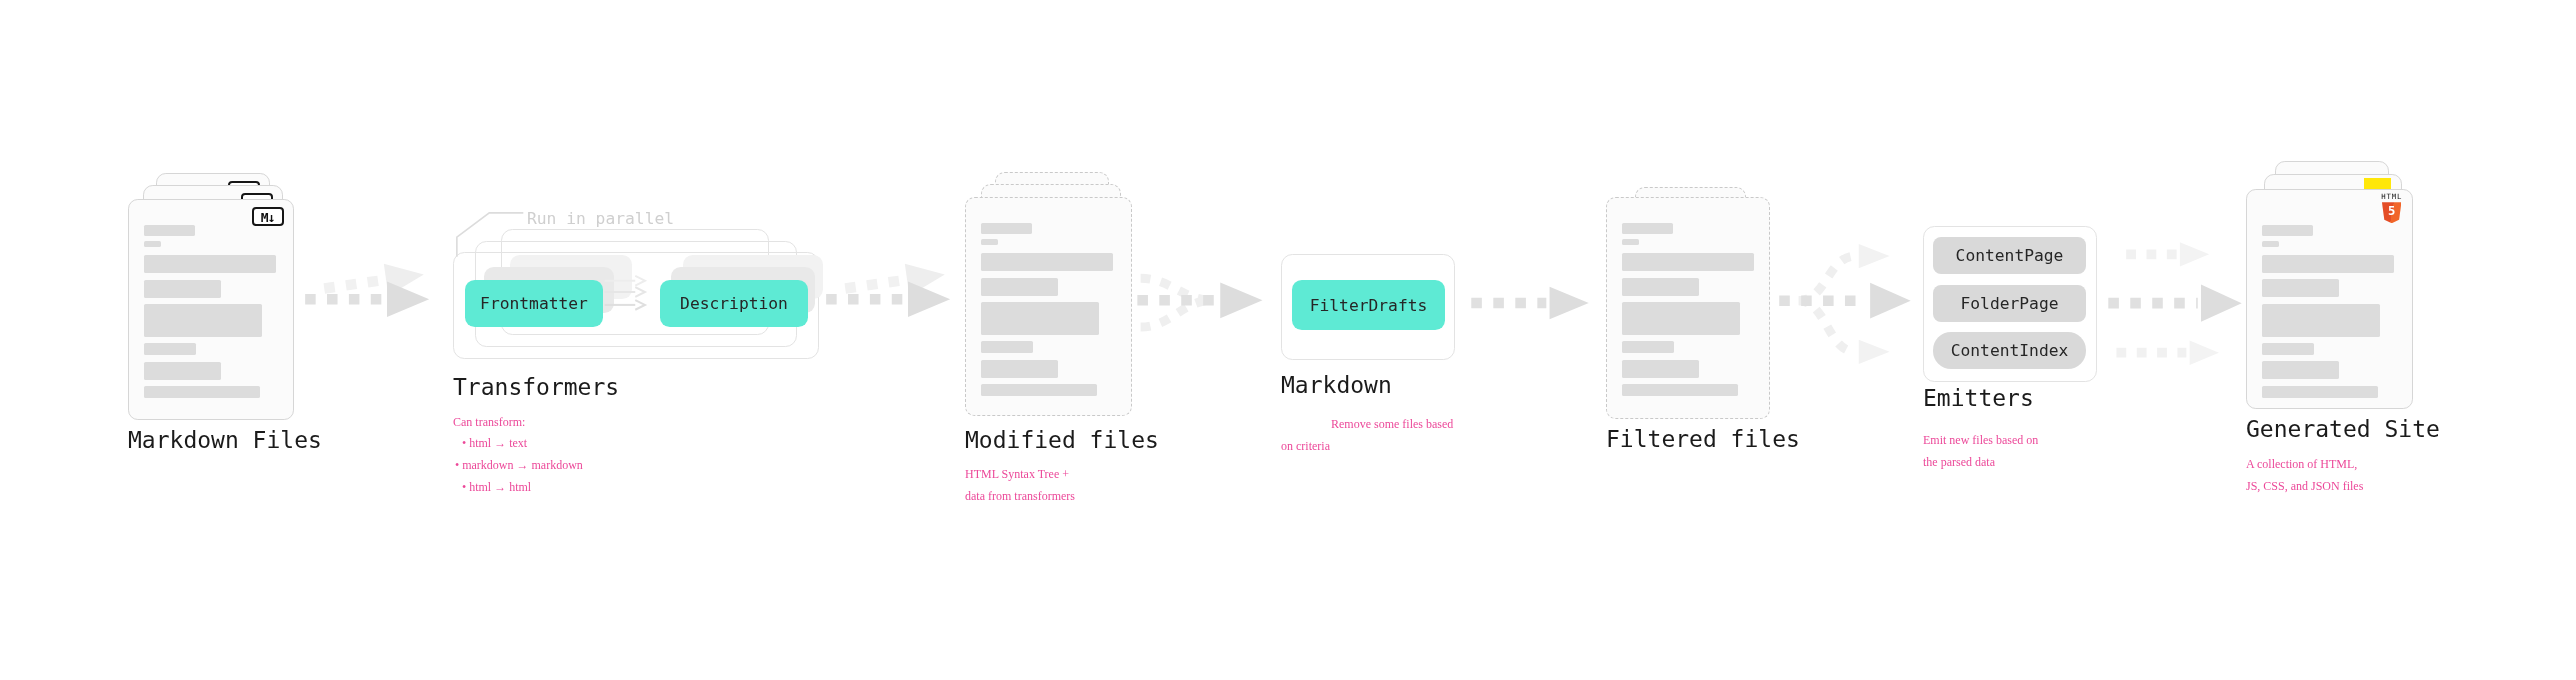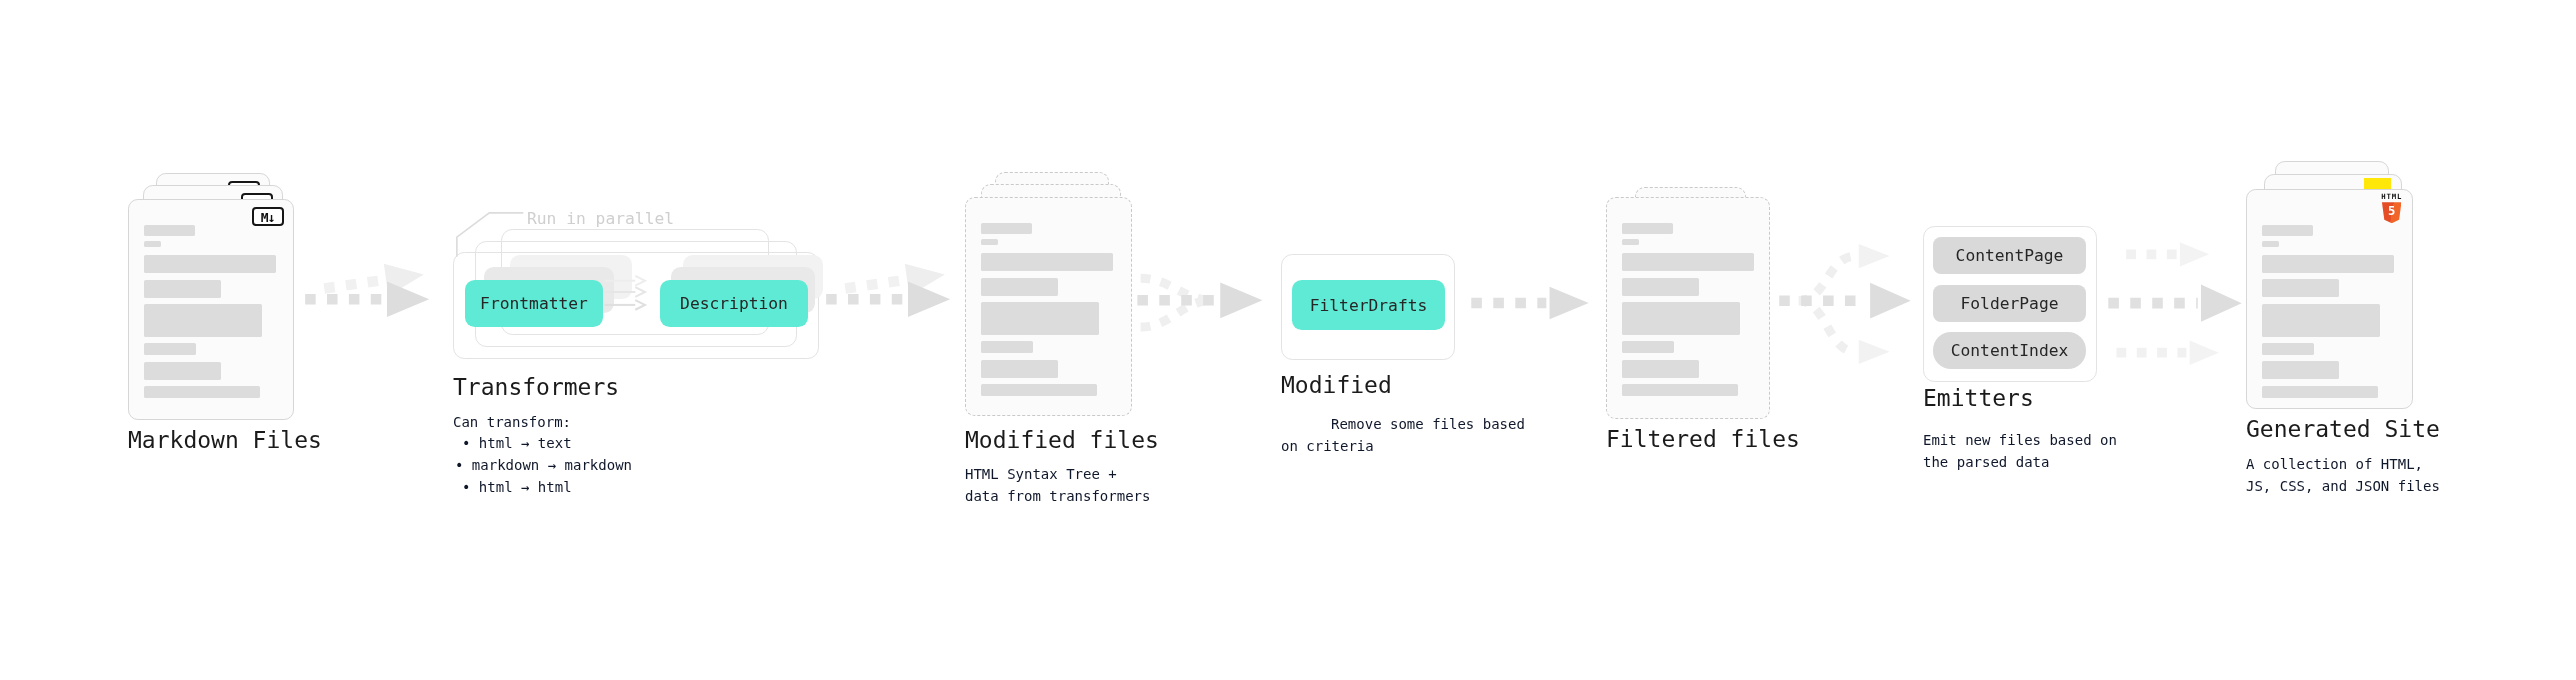--- a/index.html
+++ b/index.html
@@ -47,26 +47,26 @@
   
   .node {
     position:absolute; background:#5eead4; border-radius:9.8px;
     display:flex; align-items:center; justify-content:center;
     font-size:16.3px; color:#262626; white-space:pre;
   }
   .node.ghost1 { background:#e9e9e9; }
   .node.ghost2 { background:#f2f2f2; }
 
   .heading { position:absolute; font-size:23px; color:#1b1b1b; white-space:pre; }
-  .desc    { position:absolute; font-size:14px; line-height:22px; color:#0f172a; white-space:pre; }
+  .desc    { position:absolute; font-size:12px; line-height:22px; color:#ec4899; white-space:pre;font-family:Liberation Serif, serif; }
   .annotation { position:absolute; font-size:16.3px; color:#cfcfcf; white-space:pre; }
 
   
   .badge-html { position:absolute; top:3.3px; right:9.8px; width:21px; text-align:center; }
-  .badge-html .bt { font-size:7.3px; font-weight:bold; letter-spacing:0.8px; color:#111; line-height:8.1px; }
+  .badge-html .bt { font-size:7.3px; font-weight:normal; letter-spacing:0.8px; color:#111; line-height:8.1px; }
   .badge-html .shield {
     width:19.5px; height:21px; margin:0.8px auto 0;
     background:linear-gradient(100deg,#e44d26 52%,#f16529 52%);
     clip-path:polygon(0 0,100% 0,88% 84%,50% 100%,12% 84%);
     color:#fff; font-size:12.2px; font-weight:bold; line-height:19.5px; text-align:center;
   }
   .badge-js { position:absolute; top:3.3px; right:9.8px; width:27px; height:14px; background:#ffe70a; }
   .badge-css { position:absolute; top:2.4px; right:8.1px; width:22px; text-align:center; }
   .badge-css .bt { font-size:7.3px; font-weight:normal; color:#111; line-height:8.1px; letter-spacing:0.4px;margin-top:37px; }
   .badge-css .ub { display:block; width:22px; height:3.3px; background:#2f6be4; margin-top:0.8px; }
@@ -172,21 +172,21 @@
   <svg class="abs" style="left:1134px;top:258px" width="140" height="91" viewBox="0 0 172 112">
     <path d="M 8 25 C 45 25, 60 52, 96 52" fill="none" stroke="#efefef" stroke-width="11" stroke-dasharray="12 13"></path>
     <path d="M 8 85 C 45 85, 60 52, 96 52" fill="none" stroke="#efefef" stroke-width="11" stroke-dasharray="12 13"></path>
     <line x1="4" y1="52" x2="100" y2="52" stroke="#e0e0e0" stroke-width="13" stroke-dasharray="13 14"></line>
     <polygon points="106,30 158,52 106,74" fill="#dddddd"></polygon>
   </svg>
 
   <div>
     <div class="outline-box panel-box" style="left:1281px;top:254px;width:174px;height:106px"></div>
     <div class="node" style="left:1292px;top:280px;width:153px;height:50px">FilterDrafts</div>
-    <div class="heading" style="left:1281px;top:372px">Modified</div>
+    <div class="heading" style="left:1281px;top:372px">Markdown</div>
     <div class="desc" style="left:1331px;top:413px">Remove some files based</div>
     <div class="desc" style="left:1281px;top:435px">on criteria</div>
   </div>
 
   <svg class="abs" style="left:1468px;top:280px" width="124" height="46" viewBox="0 0 152 56">
     <line x1="4" y1="28" x2="96" y2="28" stroke="#e0e0e0" stroke-width="13" stroke-dasharray="13 14"></line>
     <polygon points="100,8 148,28 100,48" fill="#dddddd"></polygon>
   </svg>
 
   <div>

